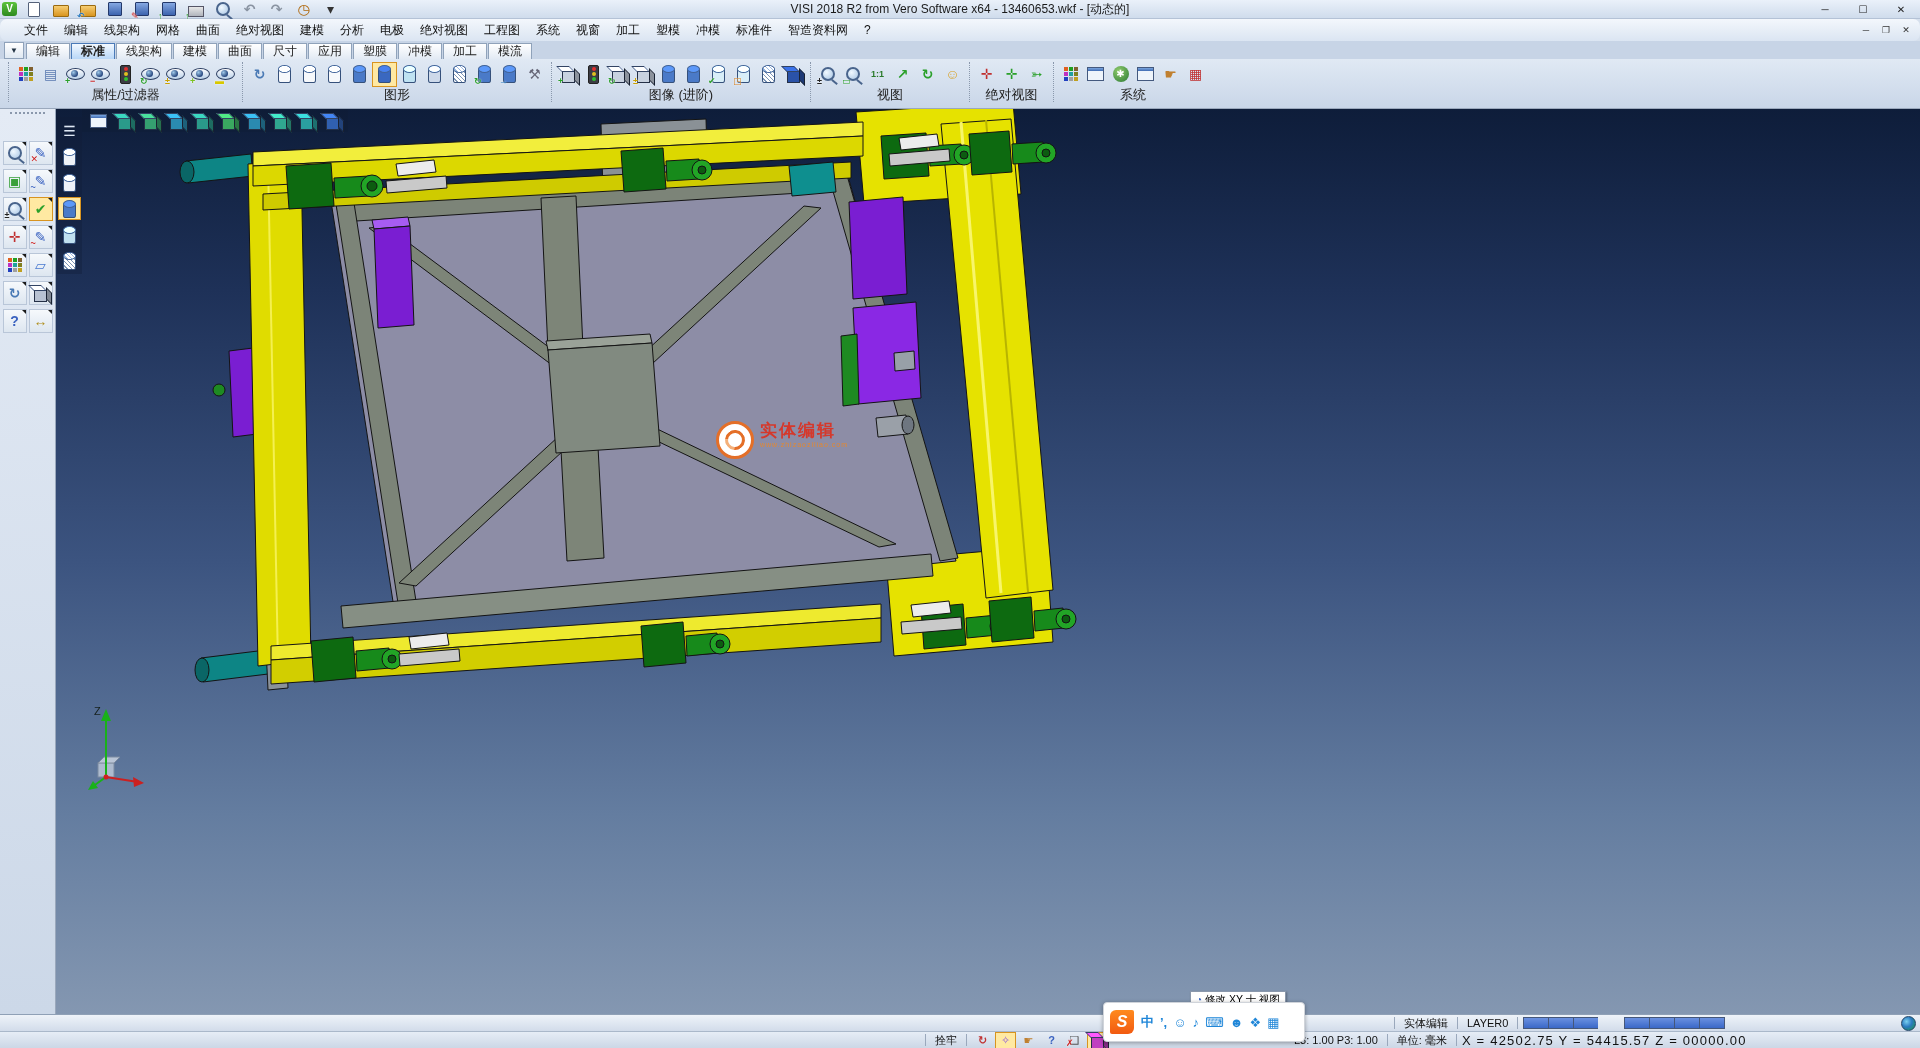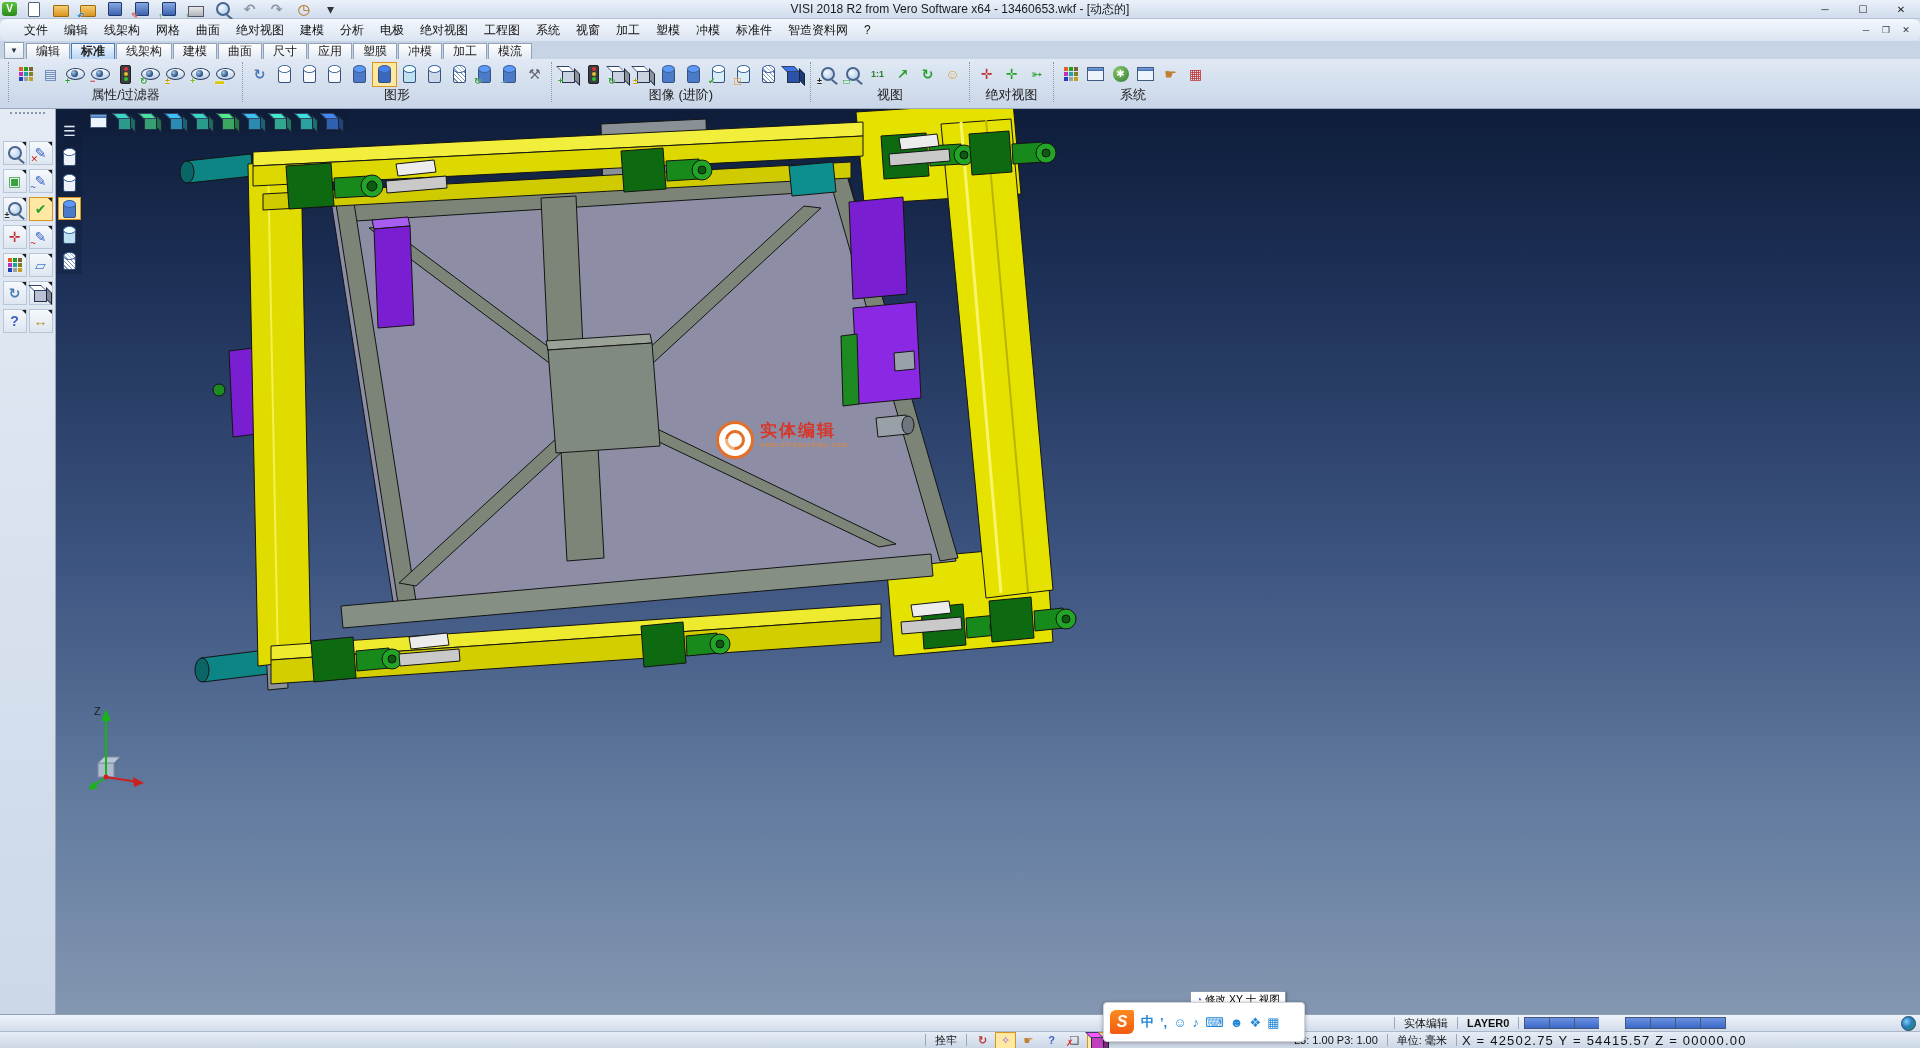--- a/index.html
+++ b/index.html
@@ -72,21 +72,21 @@
   .wlogo{width:32px;height:32px;border-radius:50%;border:3px solid #e46f28;background:#fff;display:flex;align-items:center;justify-content:center;}
   .wlogo i{display:block;width:14px;height:14px;border:3px solid #e46f28;border-left-color:#f4b07a;border-radius:50%;transform:rotate(-40deg);}
   .wtitle{color:#d5382b;font-weight:bold;font-size:17px;line-height:20px;letter-spacing:2px;}
   .wsub{color:#e4882f;font-size:7px;letter-spacing:1px;}
   
   #status1{height:16px;background:linear-gradient(#eef3f9,#d2dcea);border-top:1px solid #8fa0b6;display:flex;align-items:center;font-size:11px;color:#111;}
   #status2{height:16px;background:linear-gradient(#e6edf6,#ccd7e6);border-top:1px solid #aab8ca;display:flex;align-items:center;font-size:11px;color:#111;}
   .ssep{border-left:1px solid #9aa8bc;height:12px;margin:0 5px;}
   .dsep{border-left:1px dotted #8a98ac;height:12px;margin:0 4px;}
   .slabel{padding:0 4px;white-space:nowrap;}
-  #layerlabel{font-weight:bold;}
+  #layerlabel{font-weight:normal;}
   #swatches{display:flex;align-items:center;}
   .sw{width:24px;height:10px;border:1px solid #45577a;border-right:none;}
   .sw:last-child{border-right:1px solid #45577a;}
   .sw:nth-child(4){margin-left:26px;border-left:1px solid #45577a;}
   .globe{width:13px;height:13px;border-radius:50%;background:radial-gradient(circle at 35% 35%,#7ad0f0 0%,#2a7ac0 45%,#1a9a40 100%);border:1px solid #246;margin:0 4px 0 8px;}
   #statusicons{display:flex;gap:2px;}
   #statusicons .ticon{width:19px;height:15px;}
   #statusicons .ticon .g{font-size:11px;}
   #coords{flex:1;font-size:13px;letter-spacing:1.2px;white-space:nowrap;}
   #blackbar{height:8px;background:#0c0c0c;position:relative;}

